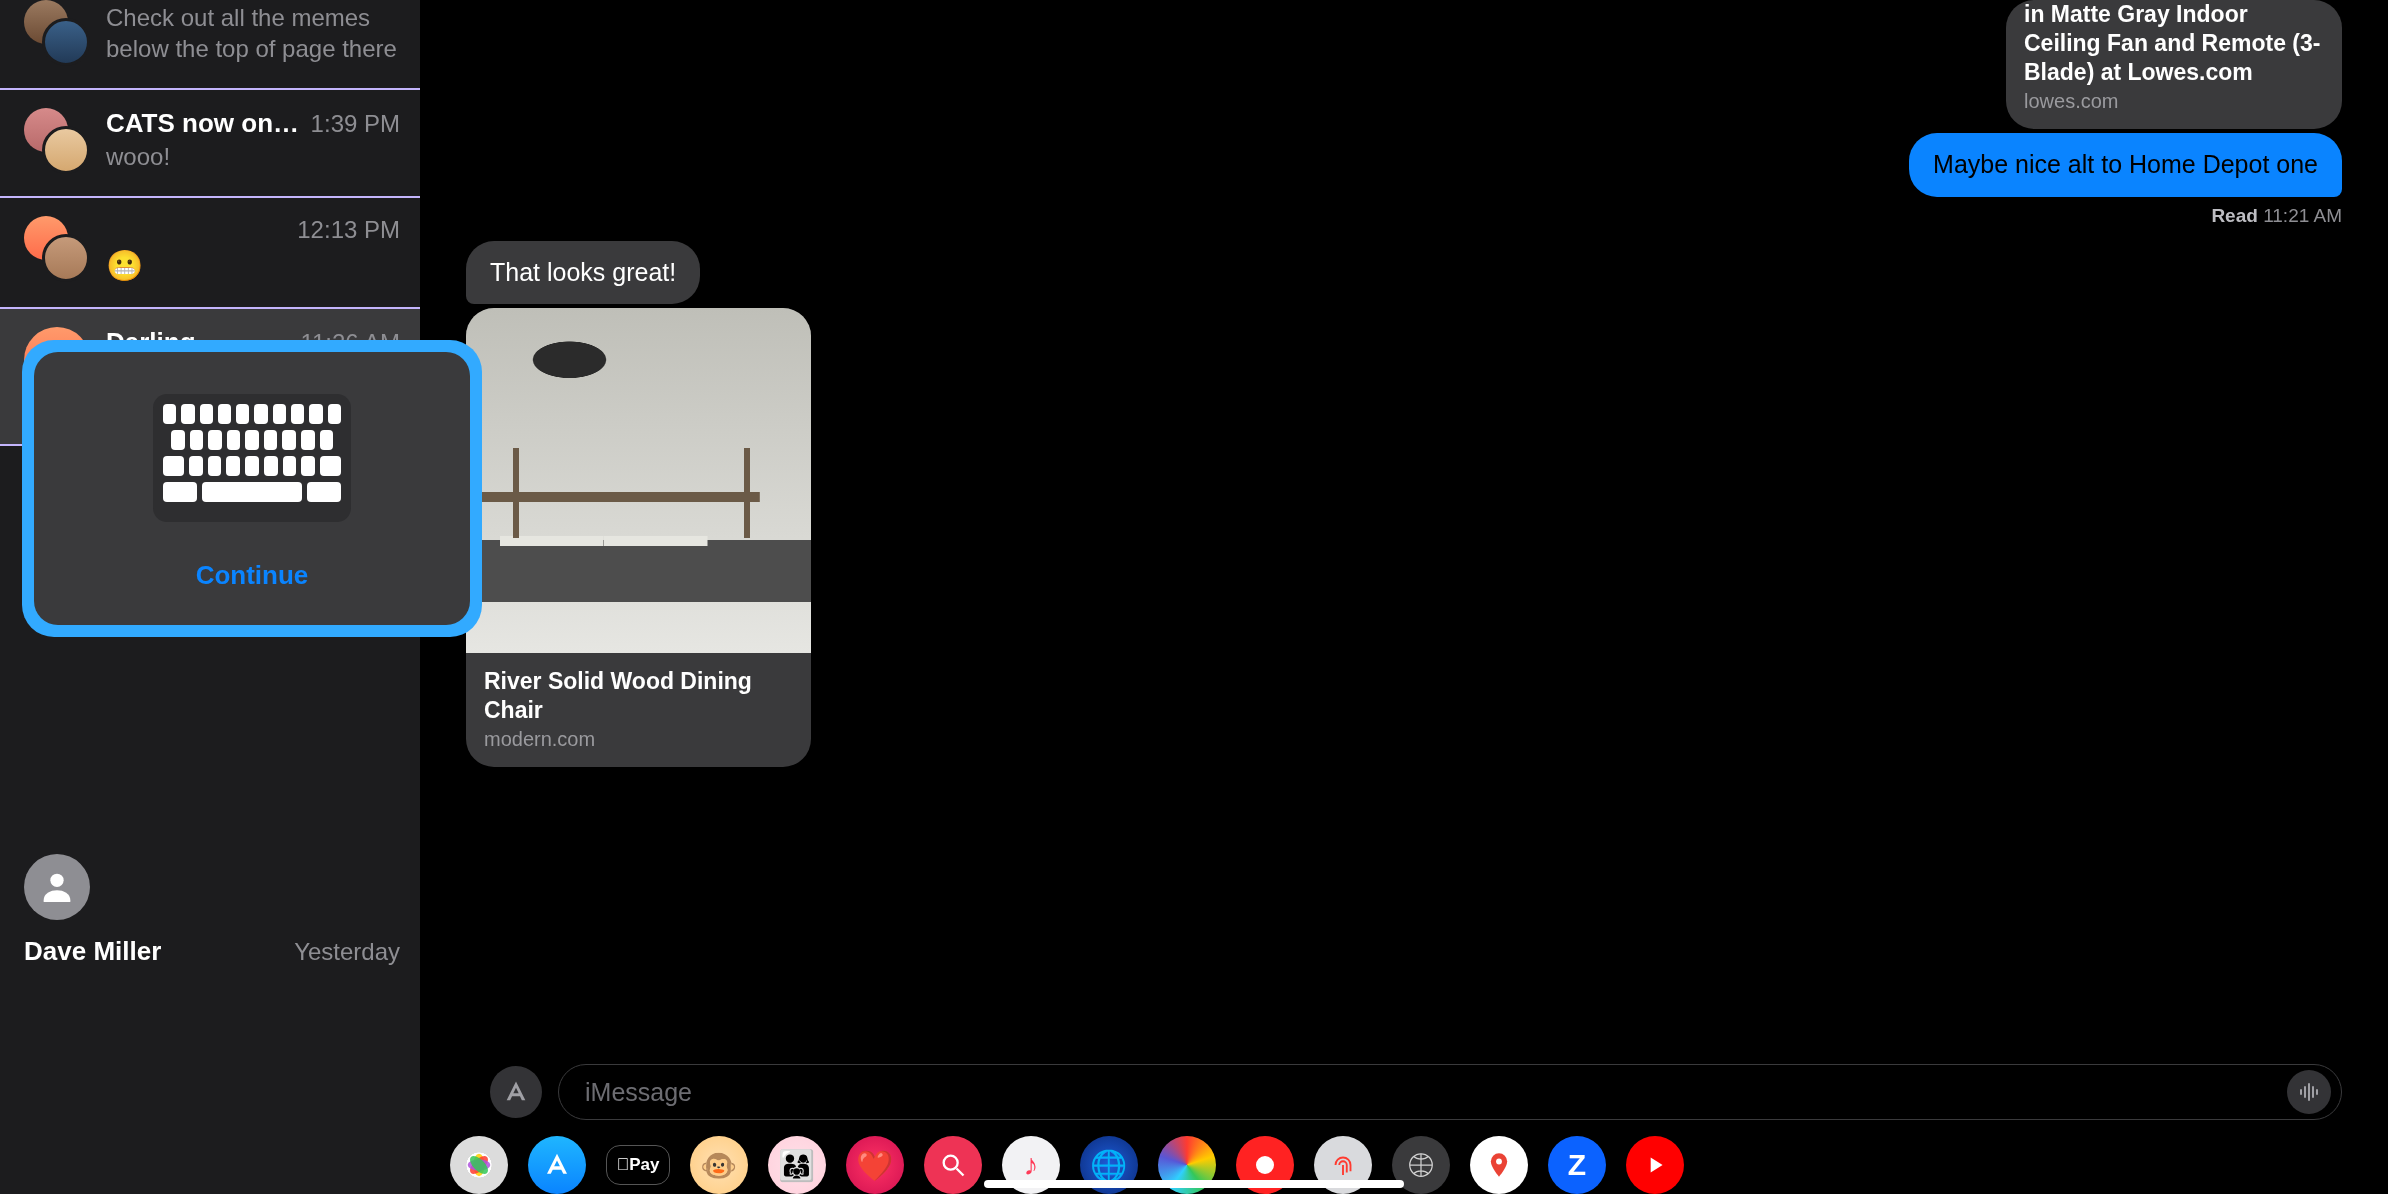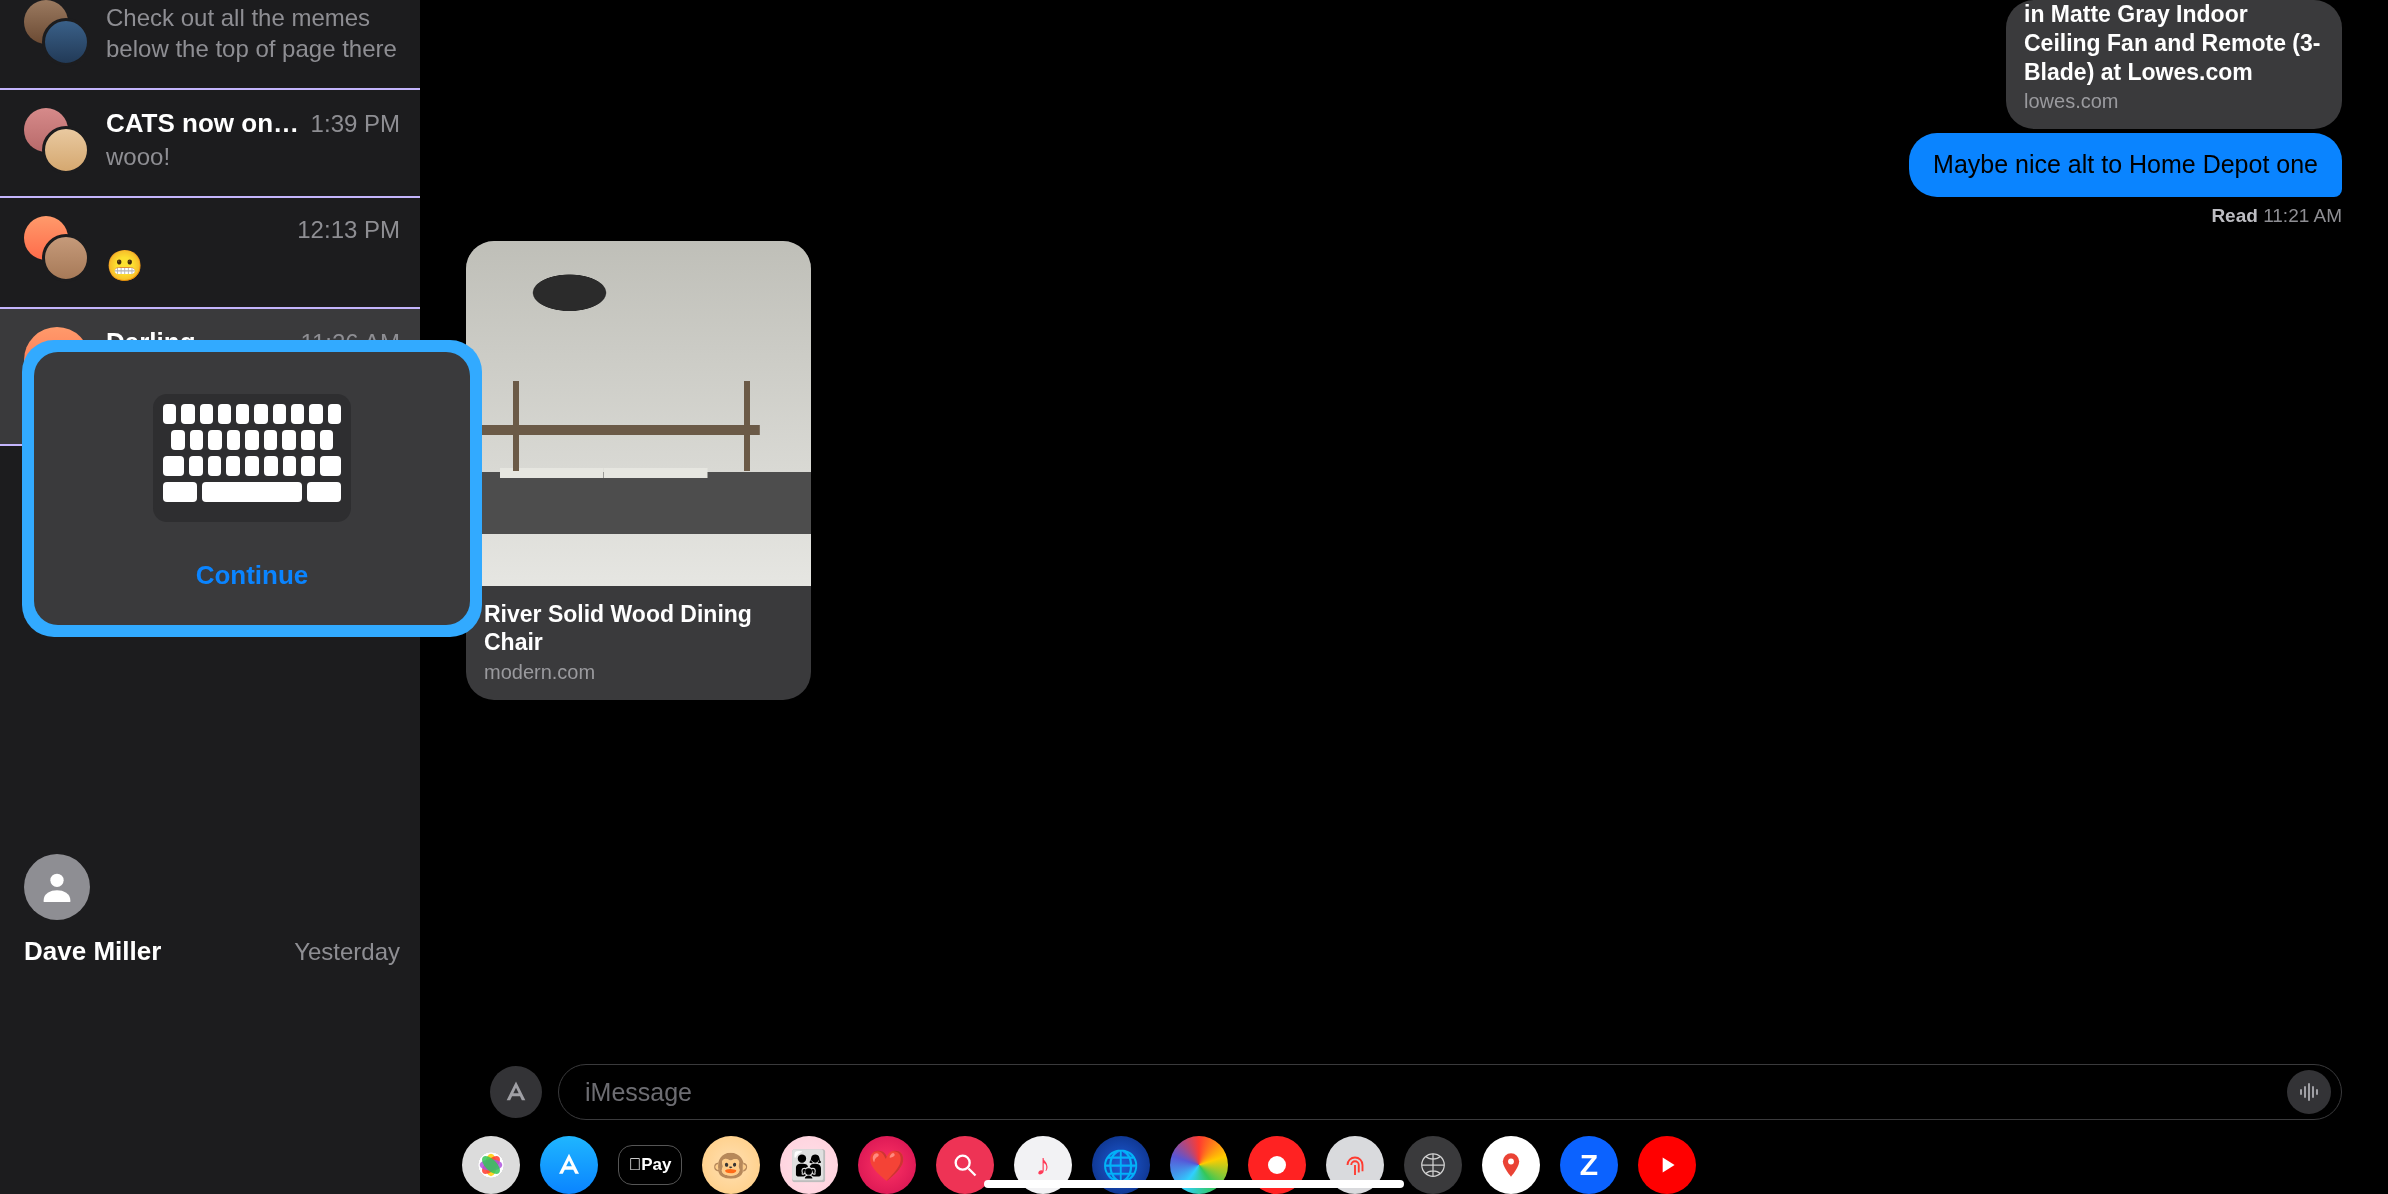--- a/index.html
+++ b/index.html
@@ -59,21 +59,21 @@
   
   .compose-bar { display:flex; align-items:center; gap:16px; padding:10px 46px 10px 70px; }
   .apps-btn { width:52px; height:52px; border-radius:50%; background:#333336; display:flex; align-items:center; justify-content:center;}
   .apps-btn svg { width:28px; height:28px; }
   .input-wrap { flex:1; display:flex; align-items:center; background:transparent; border:1.5px solid #3a3a3c; border-radius:36px; height:56px; padding:0 10px 0 26px;}
   .input-wrap input { flex:1; background:transparent; border:0; outline:0; color:#fff; font-size:25px; }
   .input-wrap input::placeholder { color:#6d6d72; }
   .mic-btn { width:44px; height:44px; border-radius:50%; background:#333336; display:flex; align-items:center; justify-content:center; }
 
   
-  .app-strip { display:flex; gap:20px; padding:6px 46px 0 42px; align-items:center; position:relative;}
+  .app-strip { display:flex; gap:20px; padding:6px 46px 0 30px; align-items:center; position:relative;}
   .app-icon { width:58px; height:58px; border-radius:50%; display:flex; align-items:center; justify-content:center; font-size:30px; flex-shrink:0;}
   .app-photos { background:radial-gradient(circle,#fff 30%,#dcdcdc 31%);}
   .app-appstore { background:linear-gradient(#1fb6ff,#0a84ff);}
   .app-pay { background:#000; border:1px solid #555; border-radius:14px; width:64px; height:40px; font-size:17px; color:#fff;}
   .app-memoji { background:radial-gradient(circle,#ffe0b3,#ffcc80);}
   .app-fam { background:radial-gradient(circle,#ffe0e8,#ffd0dc);}
   .app-heart { background:radial-gradient(circle,#ff3365,#d01050);}
   .app-search { background:#ee3355;}
   .app-music { background:#f2f2f4; color:#ff3b58;}
   .app-globe { background:radial-gradient(circle,#1e5cd8,#0a2a7a);}
@@ -202,20 +202,21 @@
           </div>
           <div class="bubble blue tail-r">Maybe nice alt to Home Depot one</div>
           <div class="receipt">
             <b>Read</b> <span>11:21 AM</span>
           </div>
         </div>
       </div>
 
       <div class="row rcvd">
         <div class="stack">
+          <div class="bubble gray tail-l">That looks great!</div>
           <div class="link-card">
             <div class="link-img"></div>
             <div class="link-meta">
               <div class="link-title">River Solid Wood Dining Chair</div>
               <div class="link-domain">modern.com</div>
             </div>
           </div>
         </div>
       </div>
 

